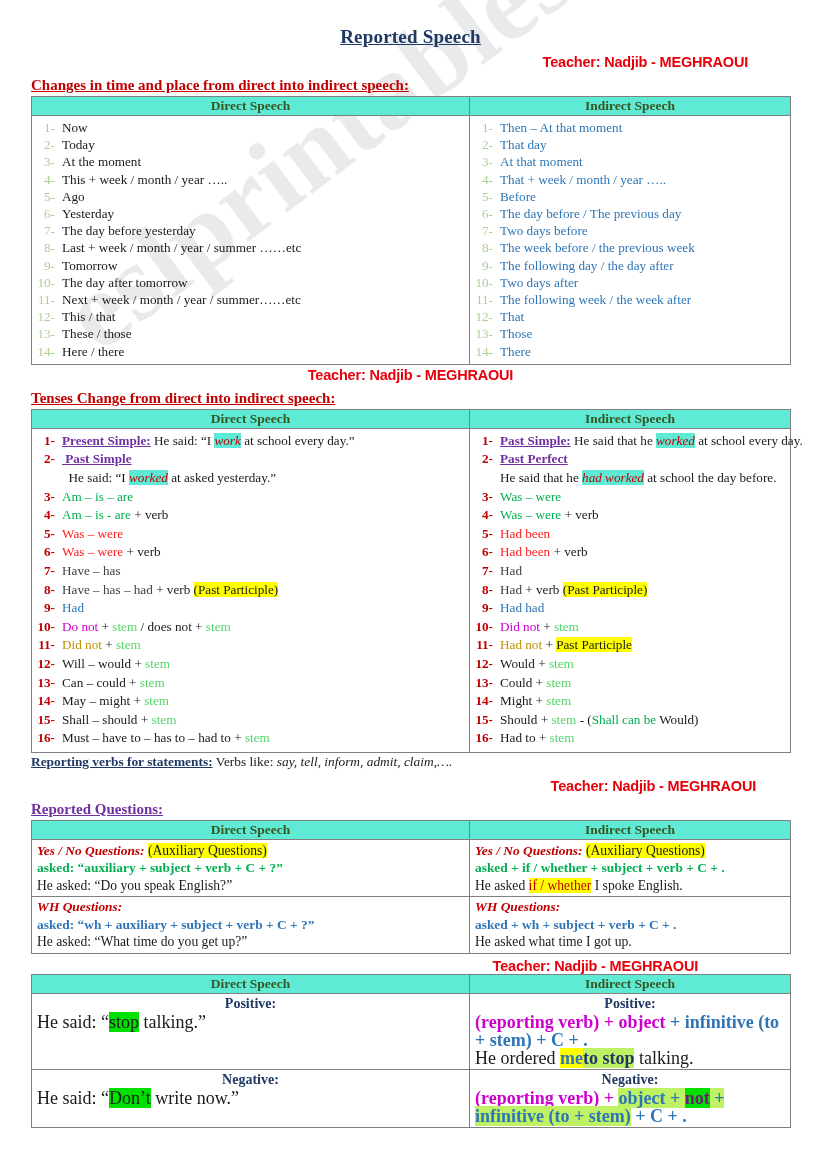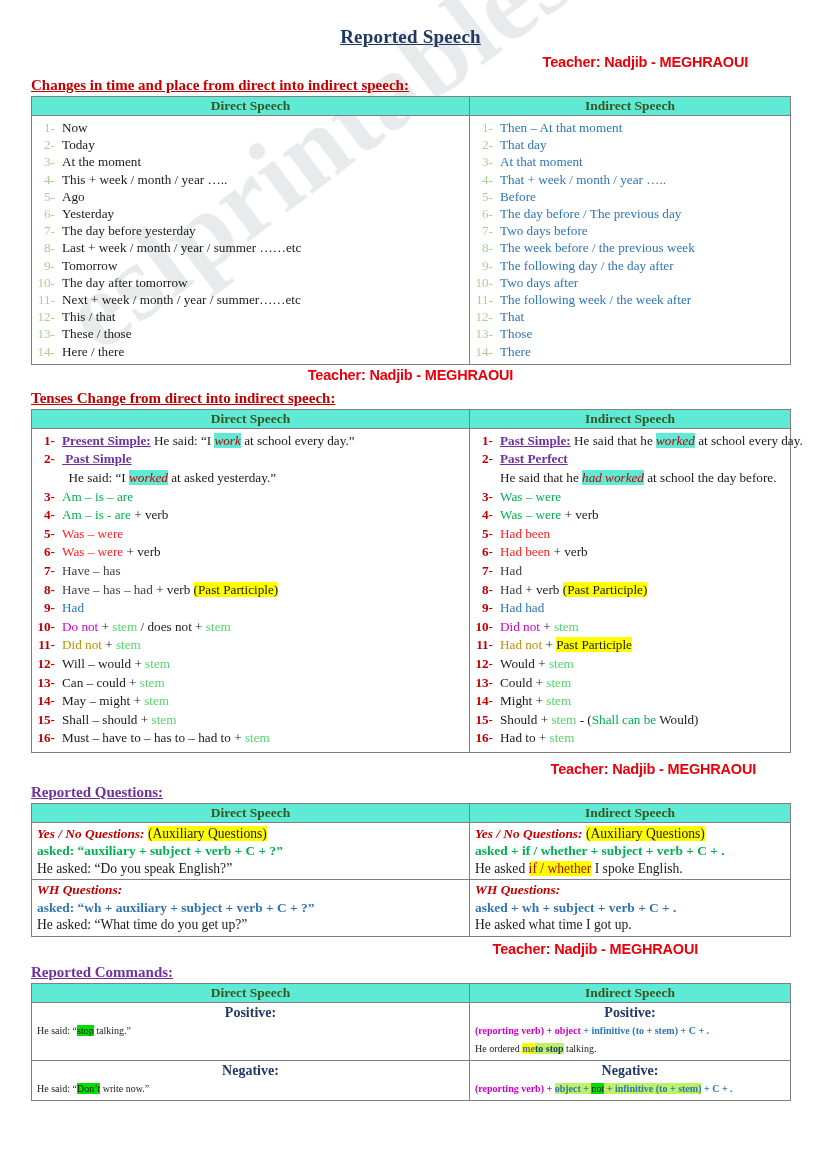--- a/index.html
+++ b/index.html
@@ -128,21 +128,21 @@
   table.qt col.c1 { width: 438px; }
   table.qt col.c2 { width: 321px; }
   table.qt td { padding: 1px 5px 2px 5px; }
   .q-label { color:#C00000; font-weight:700; font-style:italic; font-size:13.4px; }
   .q-blue { color:#2E75B6; font-weight:700; font-size:13.4px; }
   .q-green { color:#00B050; font-weight:700; font-size:13.4px; }
   .q-plain { color:#1a1a1a; font-size:13.6px; }
   .q-line { line-height: 17.5px; white-space:nowrap; }
 
   .cm-head { text-align:center; color:#1F3864; font-weight:700; font-size:14px; line-height:18px; }
-  .cm-line { font-size:10px; line-height:18px; }
+  .cm-line { font-size:18px; line-height:18px; }
   .cm-magenta { color:#CC00CC; font-weight:700; }
   .cm-blue { color:#2E75B6; font-weight:700; }
   .spacer8 { height:8px; }
   .spacer4 { height:4px; }
 </style>
 </head>
 <body>
 
 <div class="page">
 
@@ -261,20 +261,23 @@
                 <li><span class="n">13-</span><span class="c-black">Could</span> + <span class="c-stem">stem</span></li>
                 <li><span class="n">14-</span><span class="c-black">Might</span> + <span class="c-stem">stem</span></li>
                 <li><span class="n">15-</span><span class="c-black">Should</span> + <span class="c-stem">stem</span><span class="c-black">  - (<span class="c-green2">Shall can be</span> Would)</span></li>
                 <li><span class="n">16-</span><span class="c-black">Had to</span> + <span class="c-stem">stem</span></li>
               </ol>
             </td>
       </tr>
     </tbody>
       </table>
 
+    <div class="note">
+      <span class="lbl">Reporting verbs for statements:</span><span> Verbs like: </span><i>say, tell, inform, admit, claim,….</i>
+    </div>
 
     <div class="spacer8"></div>
     <div class="teacher t3">Teacher: Nadjib - MEGHRAOUI</div>
 
     <div class="sec-head purple">Reported Questions:</div>
 
     <table class="grid qt">
       <colgroup>
           <col class="c1">
           <col class="c2">
@@ -308,21 +311,20 @@
           <div class="q-line q-plain">He asked what time I got up.</div>
         </td>
       </tr>
     </tbody>
       </table>
 
 
     <div class="spacer4"></div>
     <div class="teacher t4">Teacher: Nadjib - MEGHRAOUI</div>
 
-    <div class="sec-head purple">Reported Commands:</div>
 
     <table class="grid qt">
       <colgroup>
           <col class="c1">
           <col class="c2">
         </colgroup>
       <tbody>
           <tr>
         <th class="colhead">Direct Speech</th>
         <th class="colhead">Indirect Speech</th>
@@ -338,21 +340,21 @@
           <div class="cm-line"><span>He ordered </span><span class="hl" style="color:#2E75B6;font-weight:700">me</span><span class="hl-cyan" style="color:#1F3864;font-weight:700">to stop</span><span> talking.</span></div>
         </td>
       </tr>
       <tr>
         <td>
           <div class="cm-head">Negative:</div>
           <div class="cm-line"><span>He said: “</span><span class="hl-green">Don’t</span><span> write now.”</span></div>
         </td>
         <td>
           <div class="cm-head">Negative:</div>
-          <div class="cm-line"><span class="cm-magenta">(reporting verb) + </span><span class="hl-cyan cm-blue">object + </span><span class="hl-green" style="color:#0f172a;font-weight:400">not</span><span class="hl-cyan cm-blue"> + infinitive (to + stem)</span><span class="cm-blue"> + C + .</span></div>
+          <div class="cm-line"><span class="cm-magenta">(reporting verb) + </span><span class="hl-cyan cm-blue">object + </span><span class="hl-green" style="color:#701a75;font-weight:700">not</span><span class="hl-cyan cm-blue"> + infinitive (to + stem)</span><span class="cm-blue"> + C + .</span></div>
 
         </td>
       </tr>
     </tbody>
       </table>
 
   </div>
 </div>
 
 </body></html>

